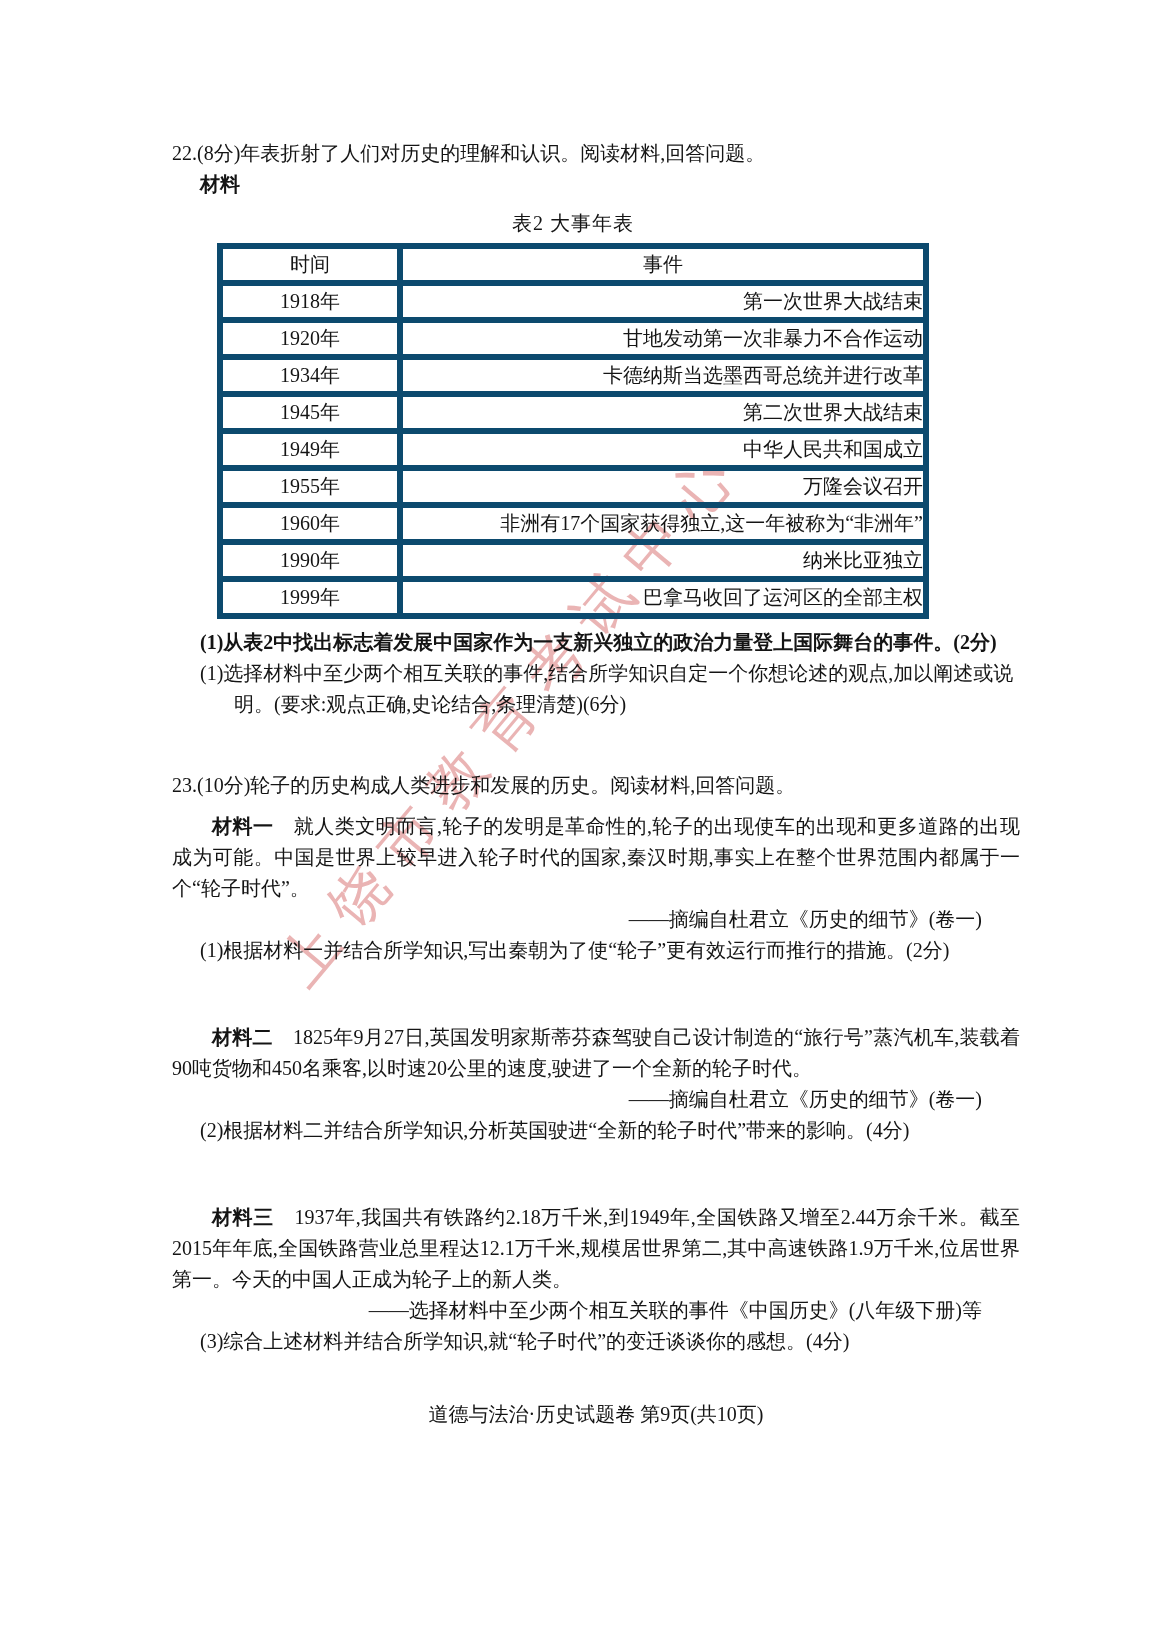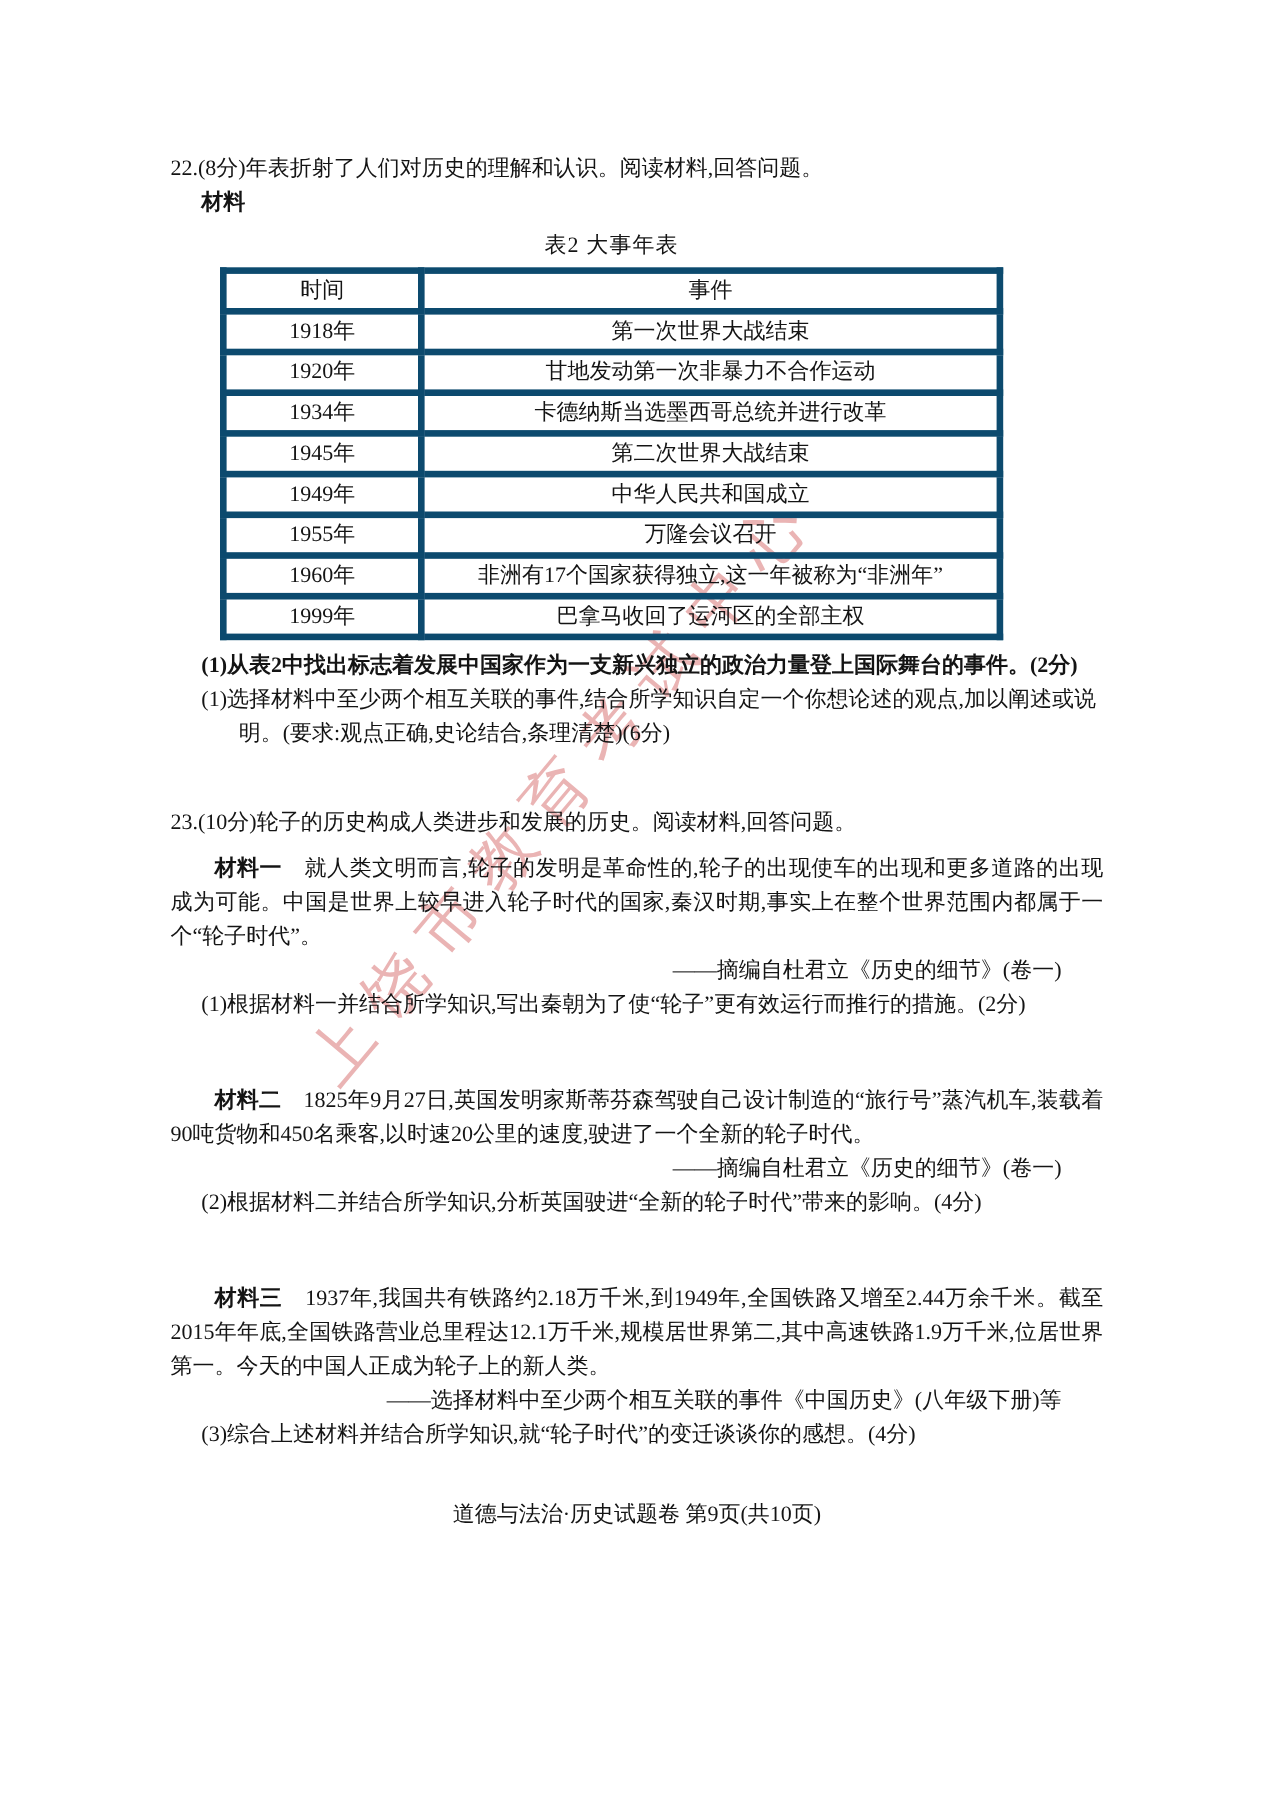--- a/index.html
+++ b/index.html
@@ -8,21 +8,21 @@
     position:relative;
     width:1158px; height:1638px;
     background:#ffffff;
     font-family:"Liberation Serif","DejaVu Serif",serif;
     color:#141414;
     overflow:hidden;
     margin:0 auto;
   }
   .content {
     position:absolute;
-    left:155px; top:138px;
+    left:172px; top:138px;
     width:848px;
     font-size:20px;
     line-height:31px;
   }
   .hei { font-family:"Liberation Sans","DejaVu Sans",sans-serif; font-weight:bold; }
   .sub-q { margin-left:28px; }
   .hang { margin-left:28px; padding-left:34px; text-indent:-34px; }
   .material-para { text-indent:2em; text-align:justify; margin-top:10px; }
   .source-line { text-align:right; padding-right:38px; }
   .gap-lg { margin-top:50px; }
@@ -35,21 +35,21 @@
     font-size:20px;
   }
   table.events-table th, table.events-table td {
     border:6px solid #0c4a6e;
     height:32px;
     font-weight:normal;
     padding:0;
   }
   table.events-table th { text-align:center; }
   td.cell-year { width:180px; text-align:center; }
-  td.cell-event { padding-left:12px; text-align:center; }
+  td.cell-event { padding-left:12px; text-align:right; }
   .watermark {
     position:absolute;
     left:292px; top:938px;
     transform:rotate(-50deg);
     transform-origin:0 50%;
     font-size:58px;
     letter-spacing:18px;
     color:rgba(214,106,106,0.50);
     white-space:nowrap;
     pointer-events:none;
@@ -102,20 +102,24 @@
         </tr>
         <tr>
           <td class="cell-year">1955年</td>
           <td class="cell-event">万隆会议召开</td>
         </tr>
         <tr>
           <td class="cell-year">1960年</td>
           <td class="cell-event">非洲有17个国家获得独立,这一年被称为“非洲年”</td>
         </tr>
         <tr>
+          <td class="cell-year">1990年</td>
+          <td class="cell-event">纳米比亚独立</td>
+        </tr>
+        <tr>
           <td class="cell-year">1999年</td>
           <td class="cell-event">巴拿马收回了运河区的全部主权</td>
         </tr>
       </tbody>
     </table>
 
     <p class="sub-q" style="margin-top:8px;font-weight:bold;">(1)从表2中找出标志着发展中国家作为一支新兴独立的政治力量登上国际舞台的事件。(2分)</p>
     <p class="hang">(1)选择材料中至少两个相互关联的事件,结合所学知识自定一个你想论述的观点,加以阐述或说明。(要求:观点正确,史论结合,条理清楚)(6分)</p>
 
     <p class="gap-lg">23.(10分)轮子的历史构成人类进步和发展的历史。阅读材料,回答问题。</p>

